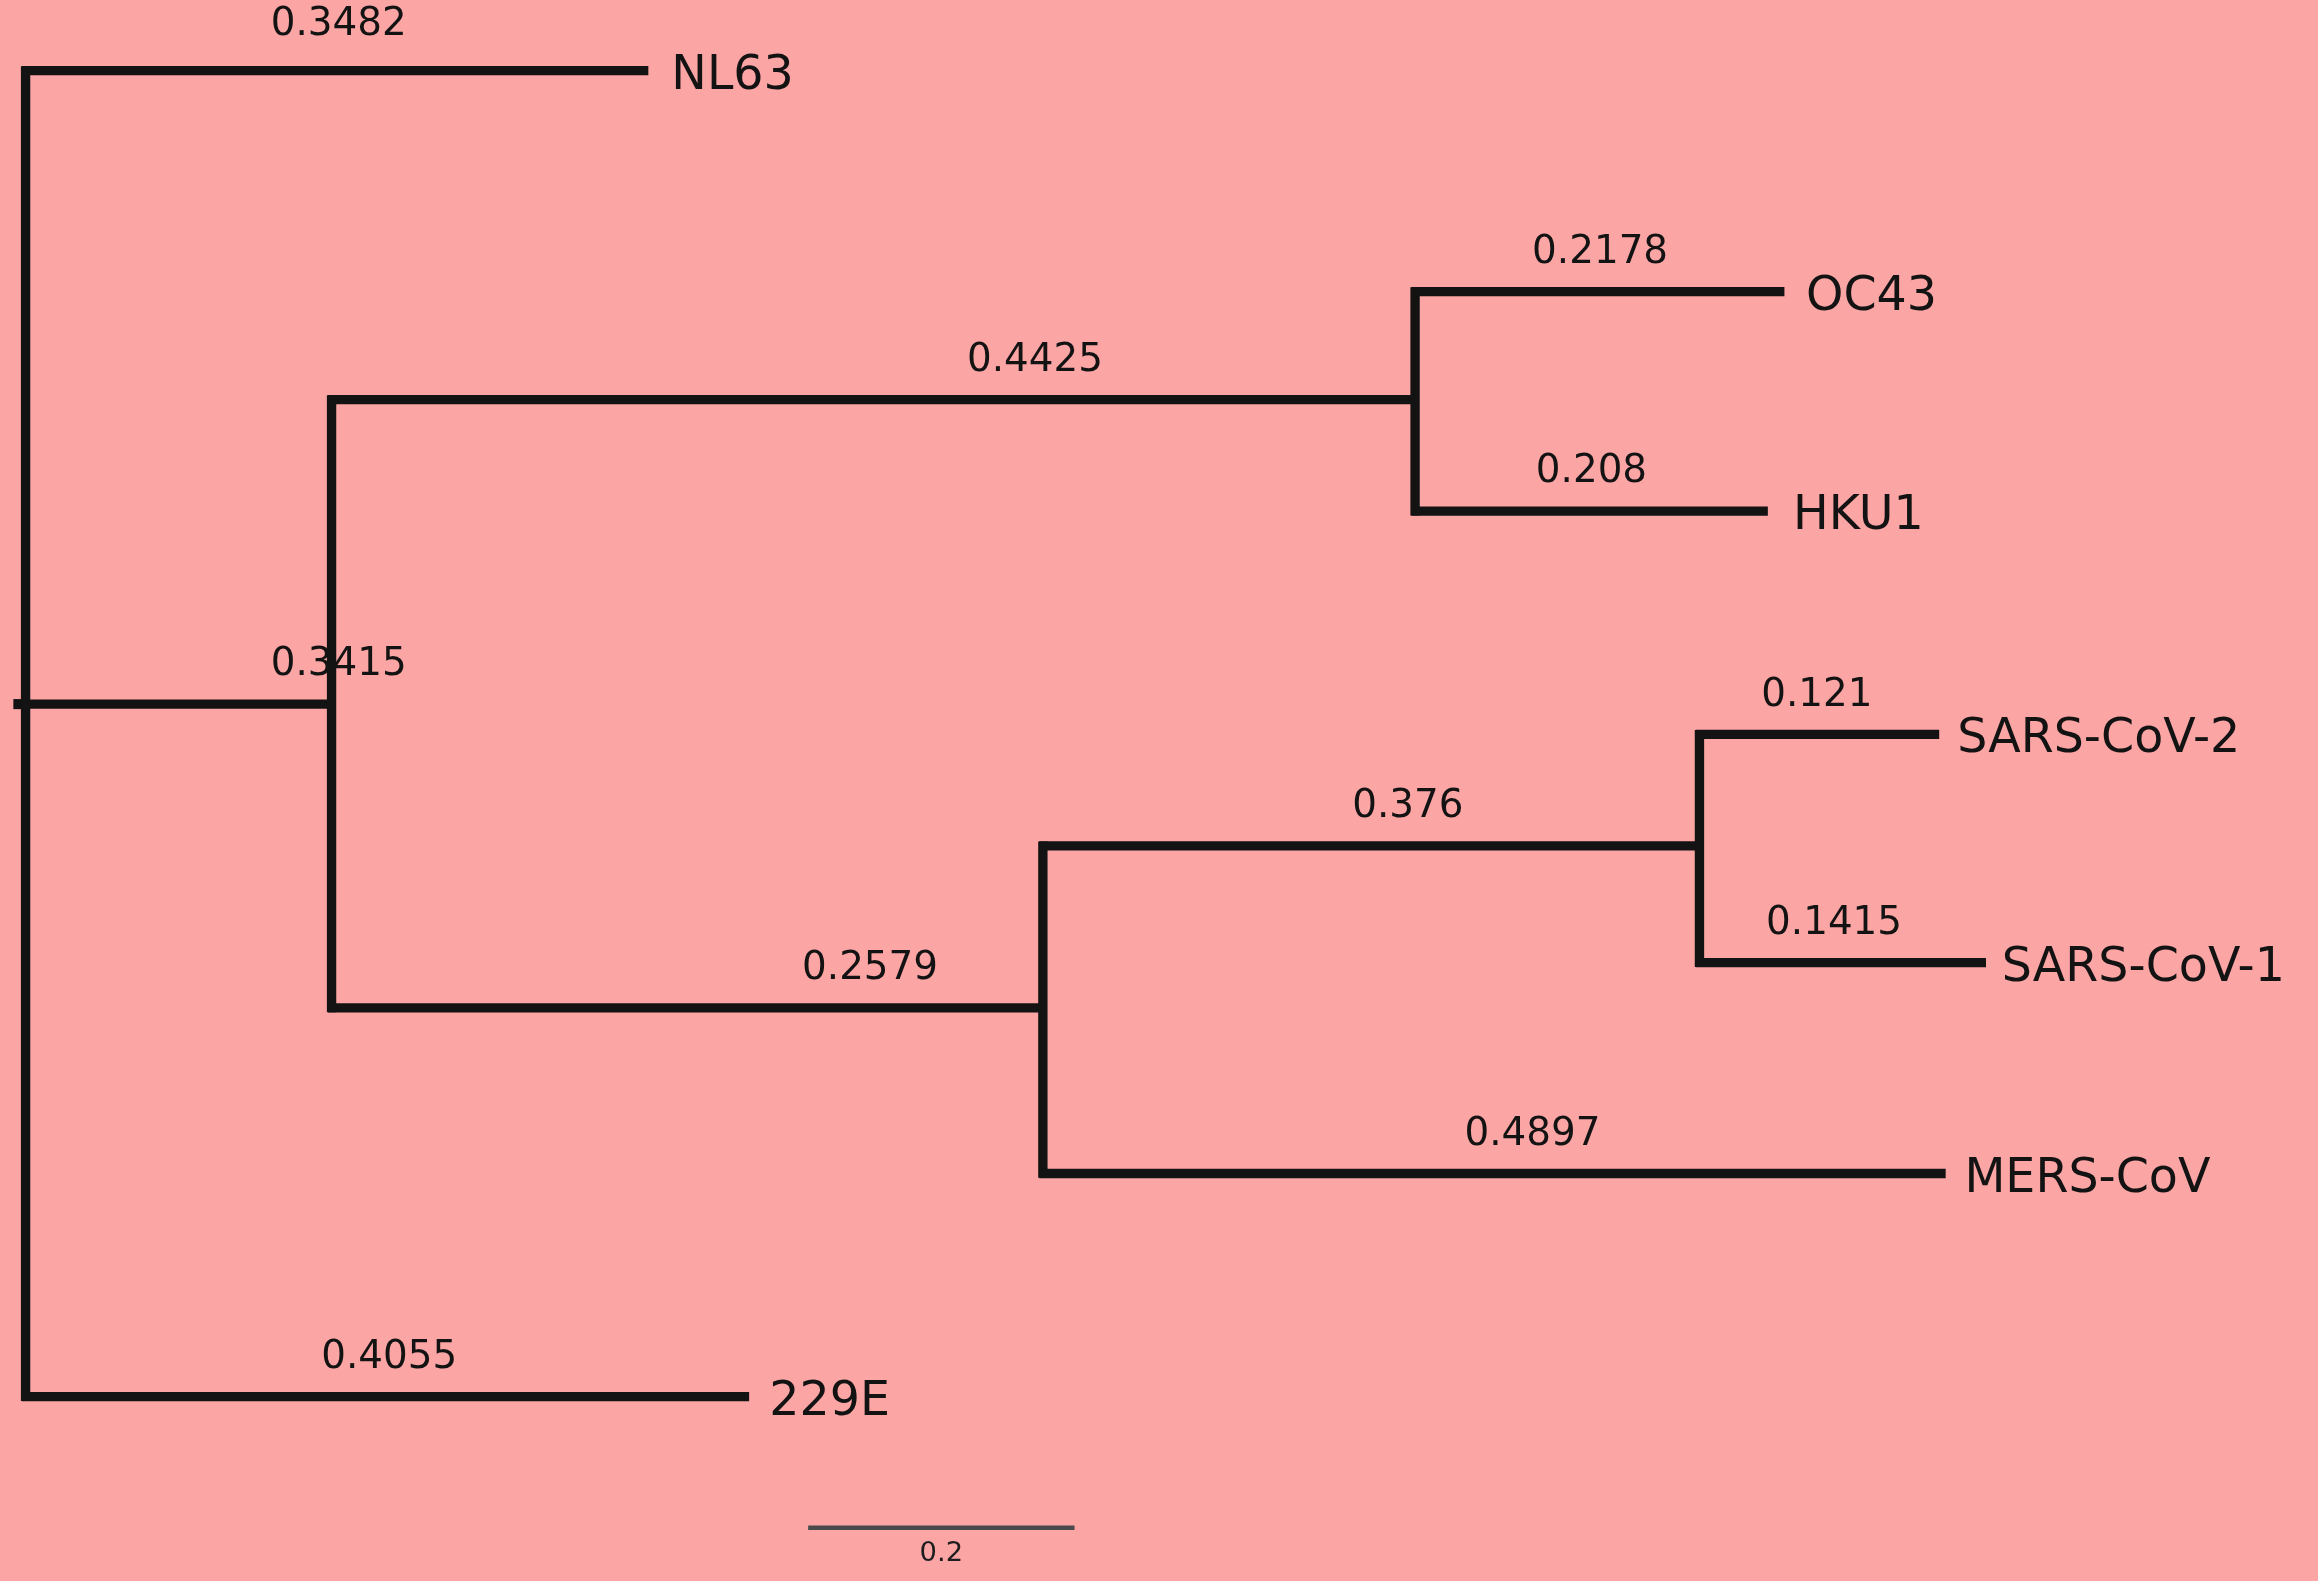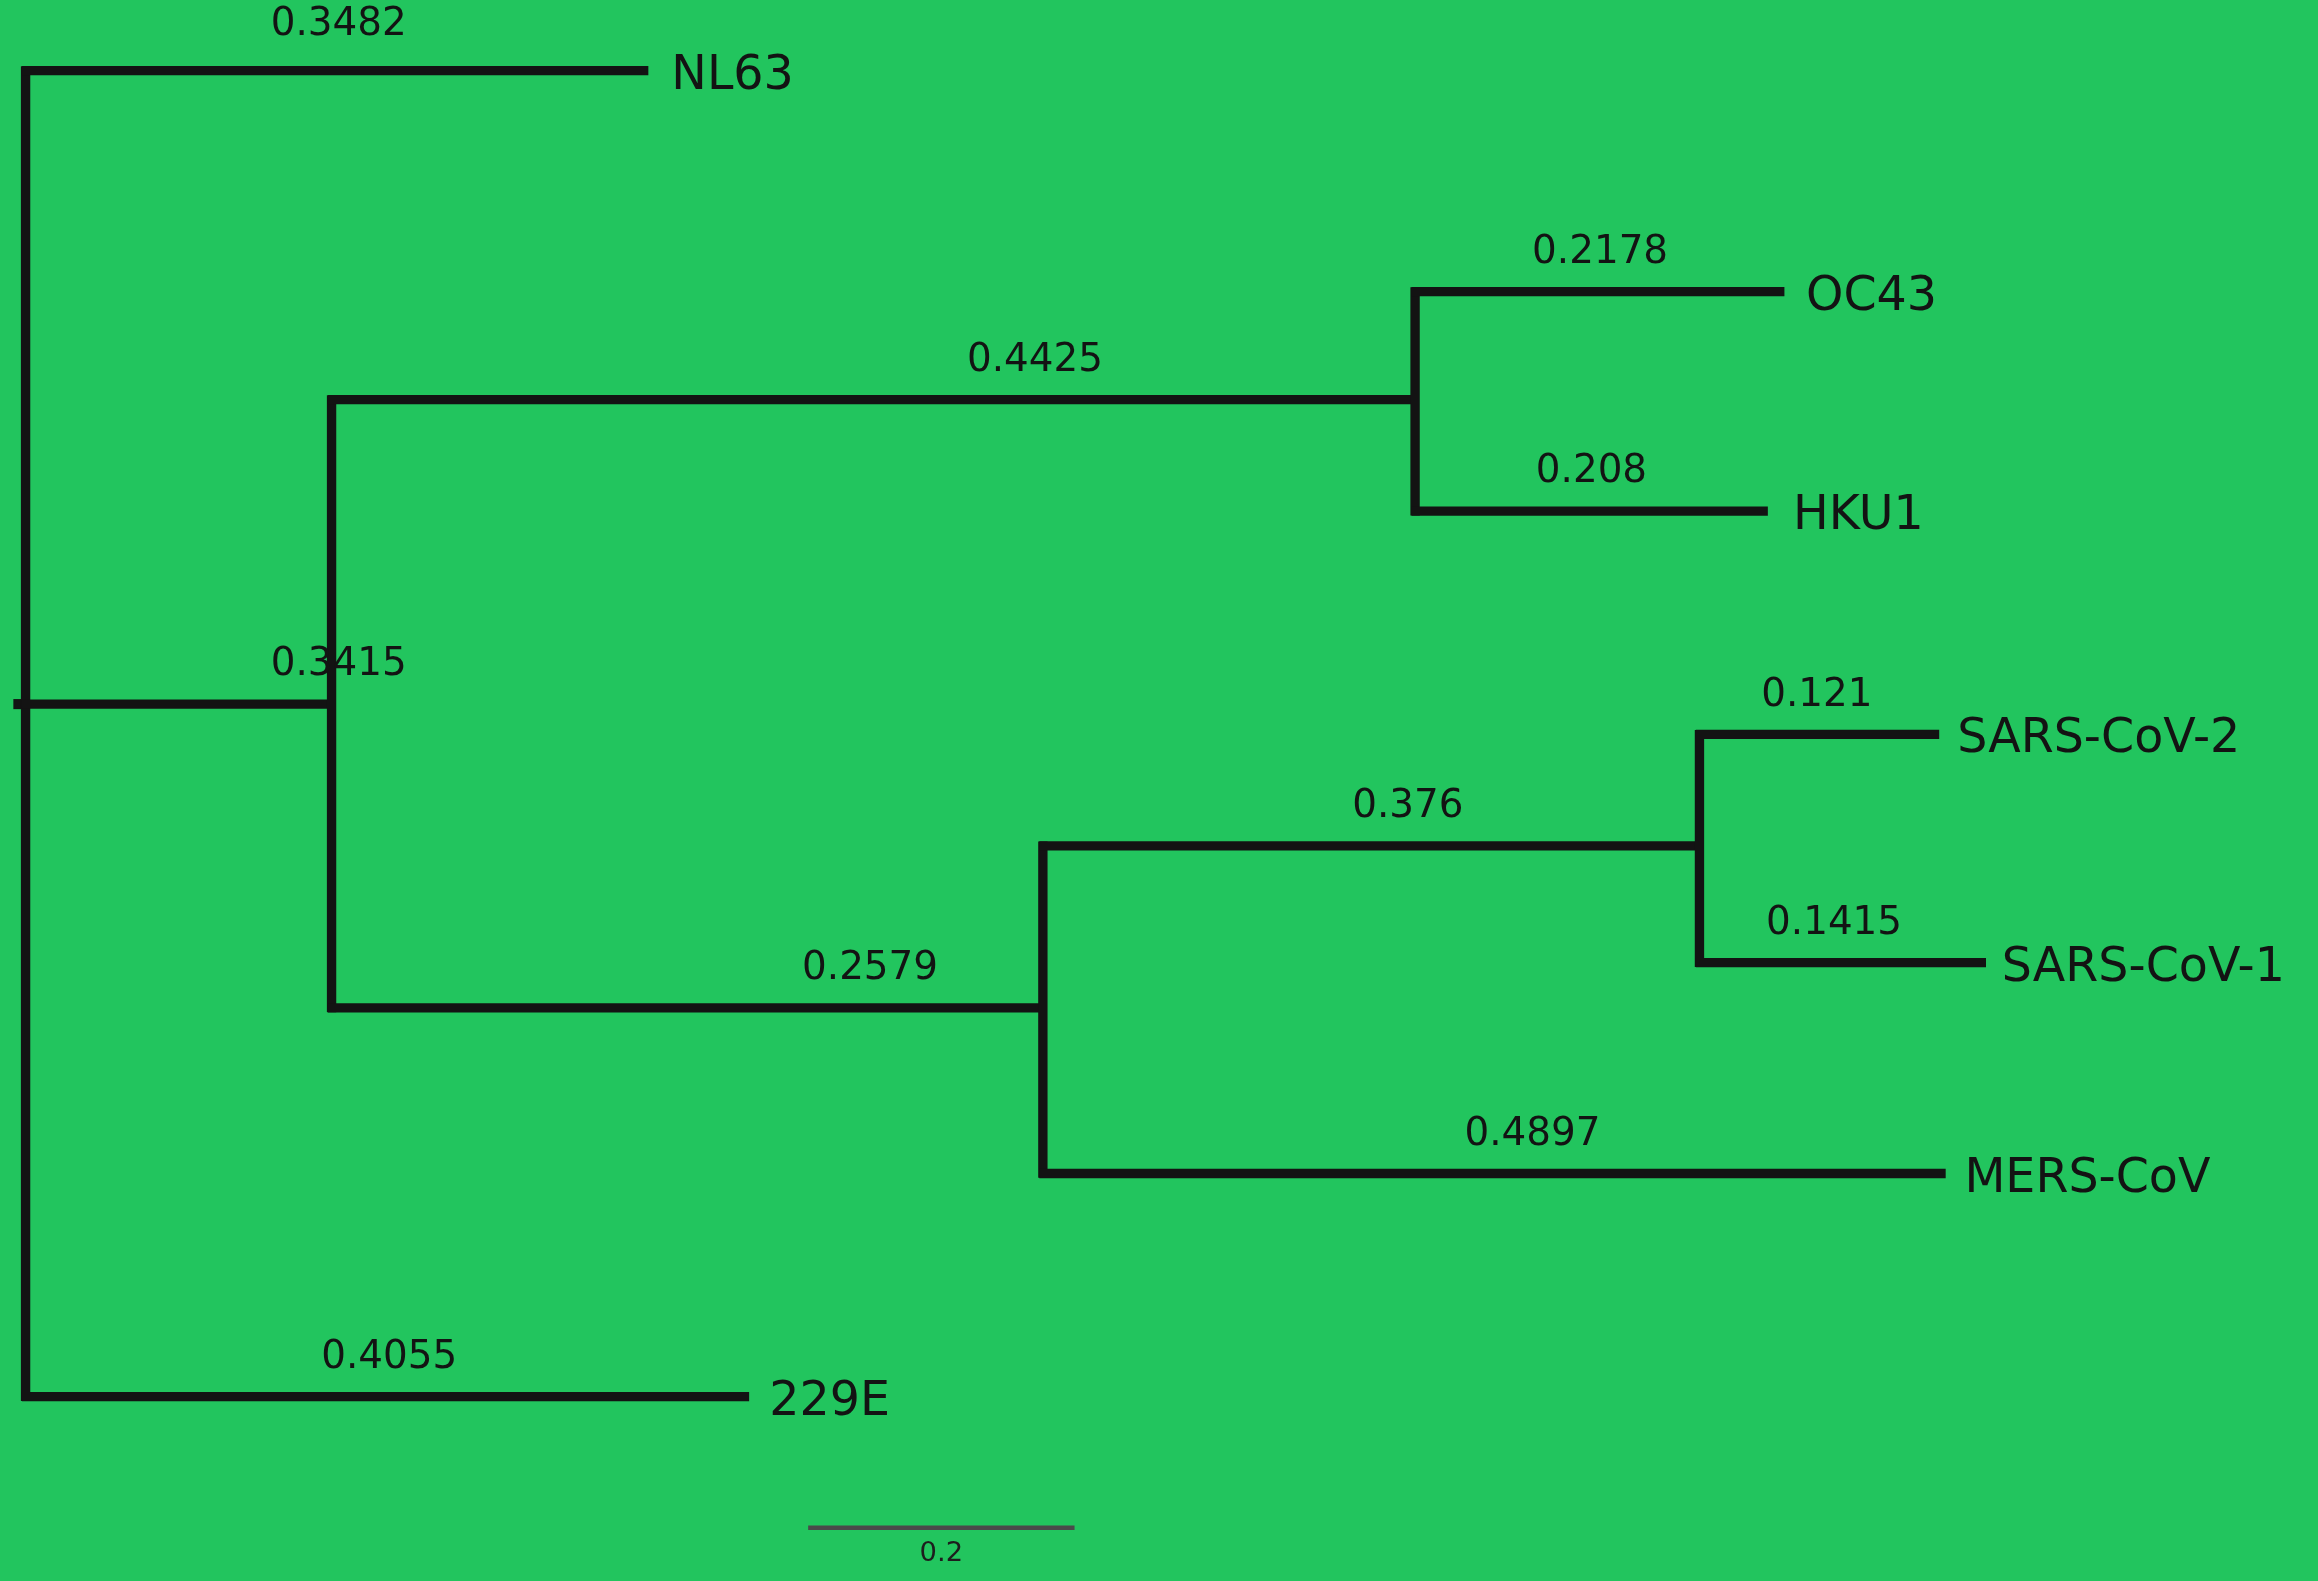--- a/index.html
+++ b/index.html
@@ -7,21 +7,21 @@
     padding: 0;
     background: #ffffff;
   }
   body {
     font-family: "DejaVu Sans", sans-serif;
   }
   #root-canvas {
     position: relative;
     width: 2319px;
     height: 1581px;
-    background: #22c55e;
+    background: #fca5a5;
     overflow: hidden;
   }
   #tree-svg {
     position: absolute;
     left: 0;
     top: 0;
     width: 2319px;
     height: 1581px;
     display: block;
   }

